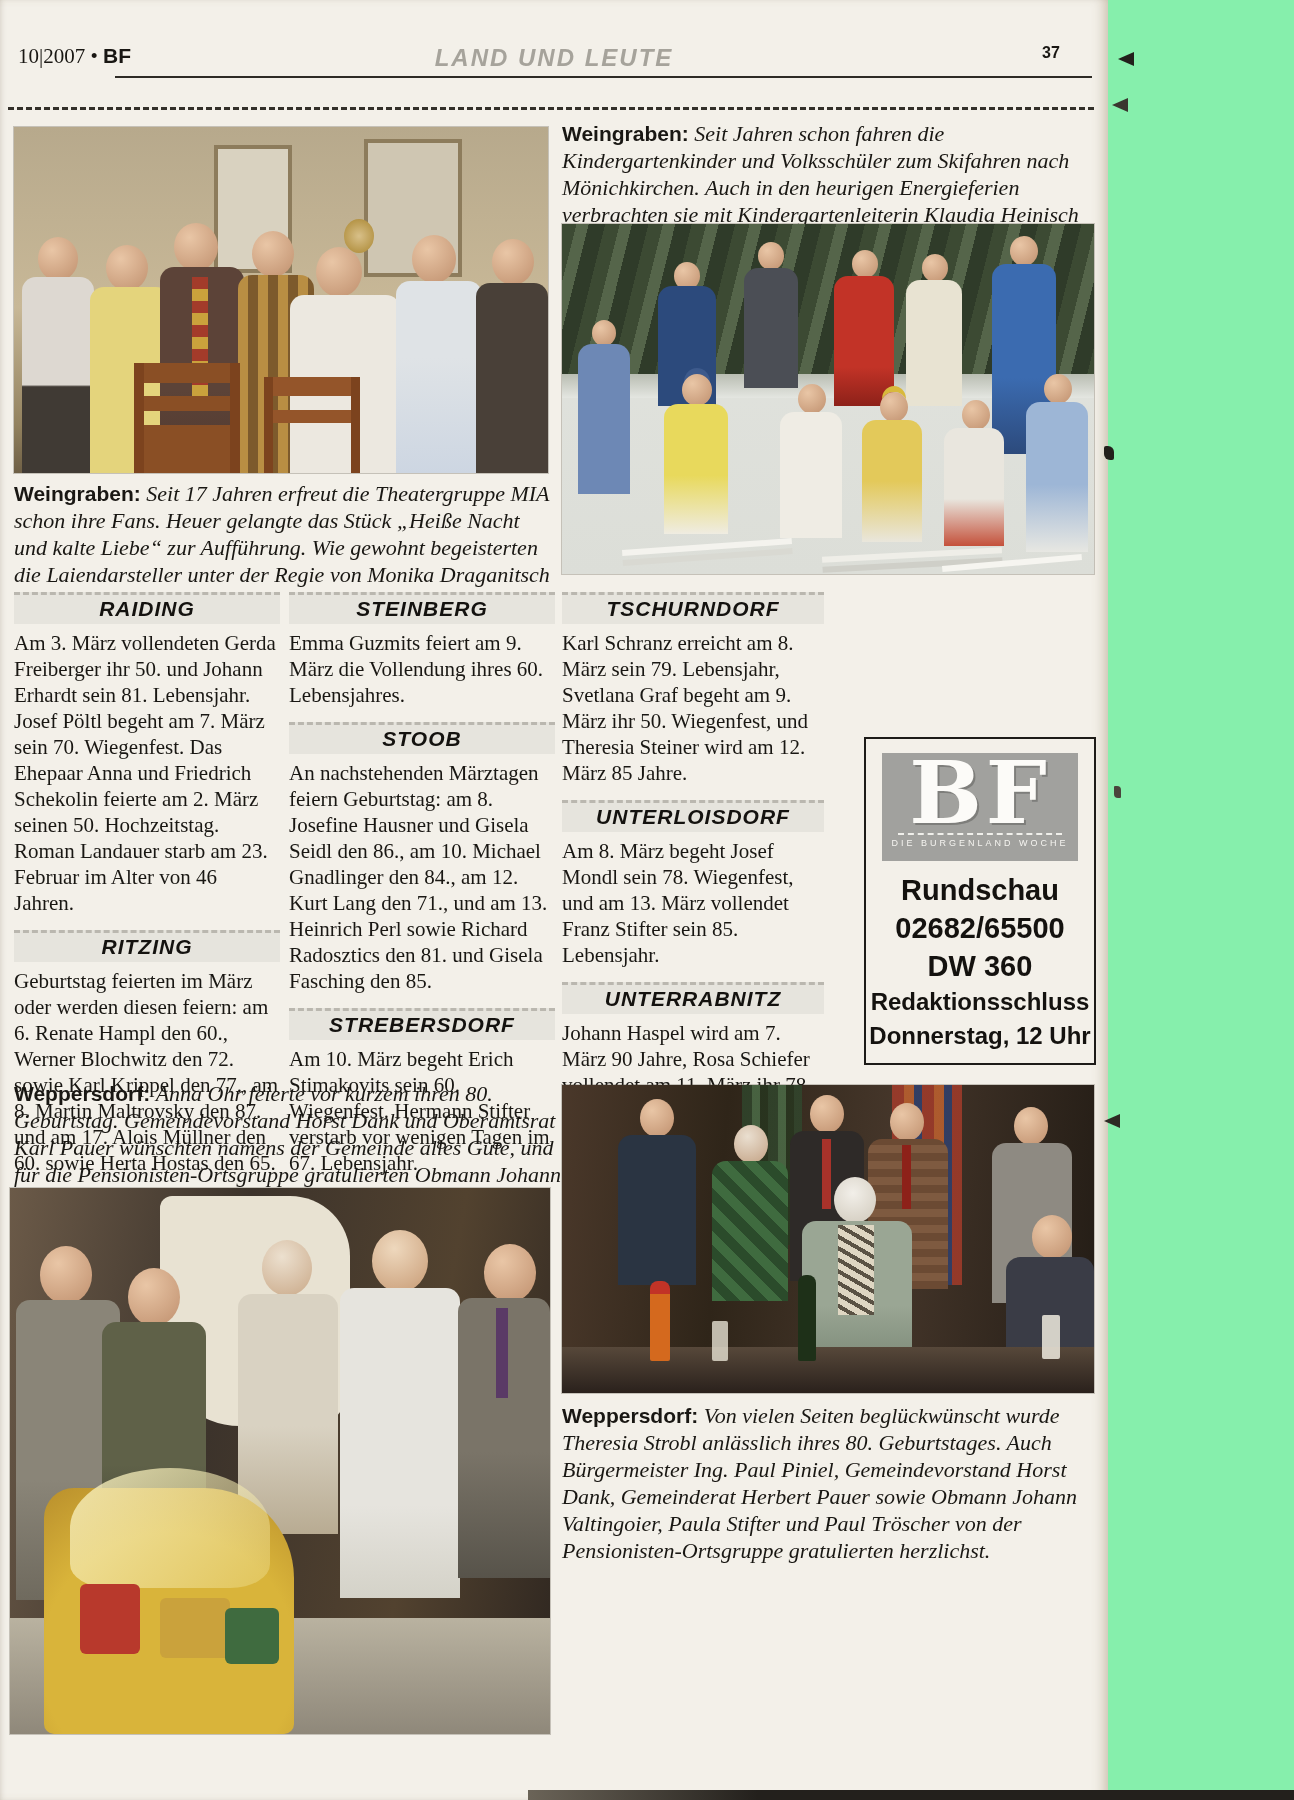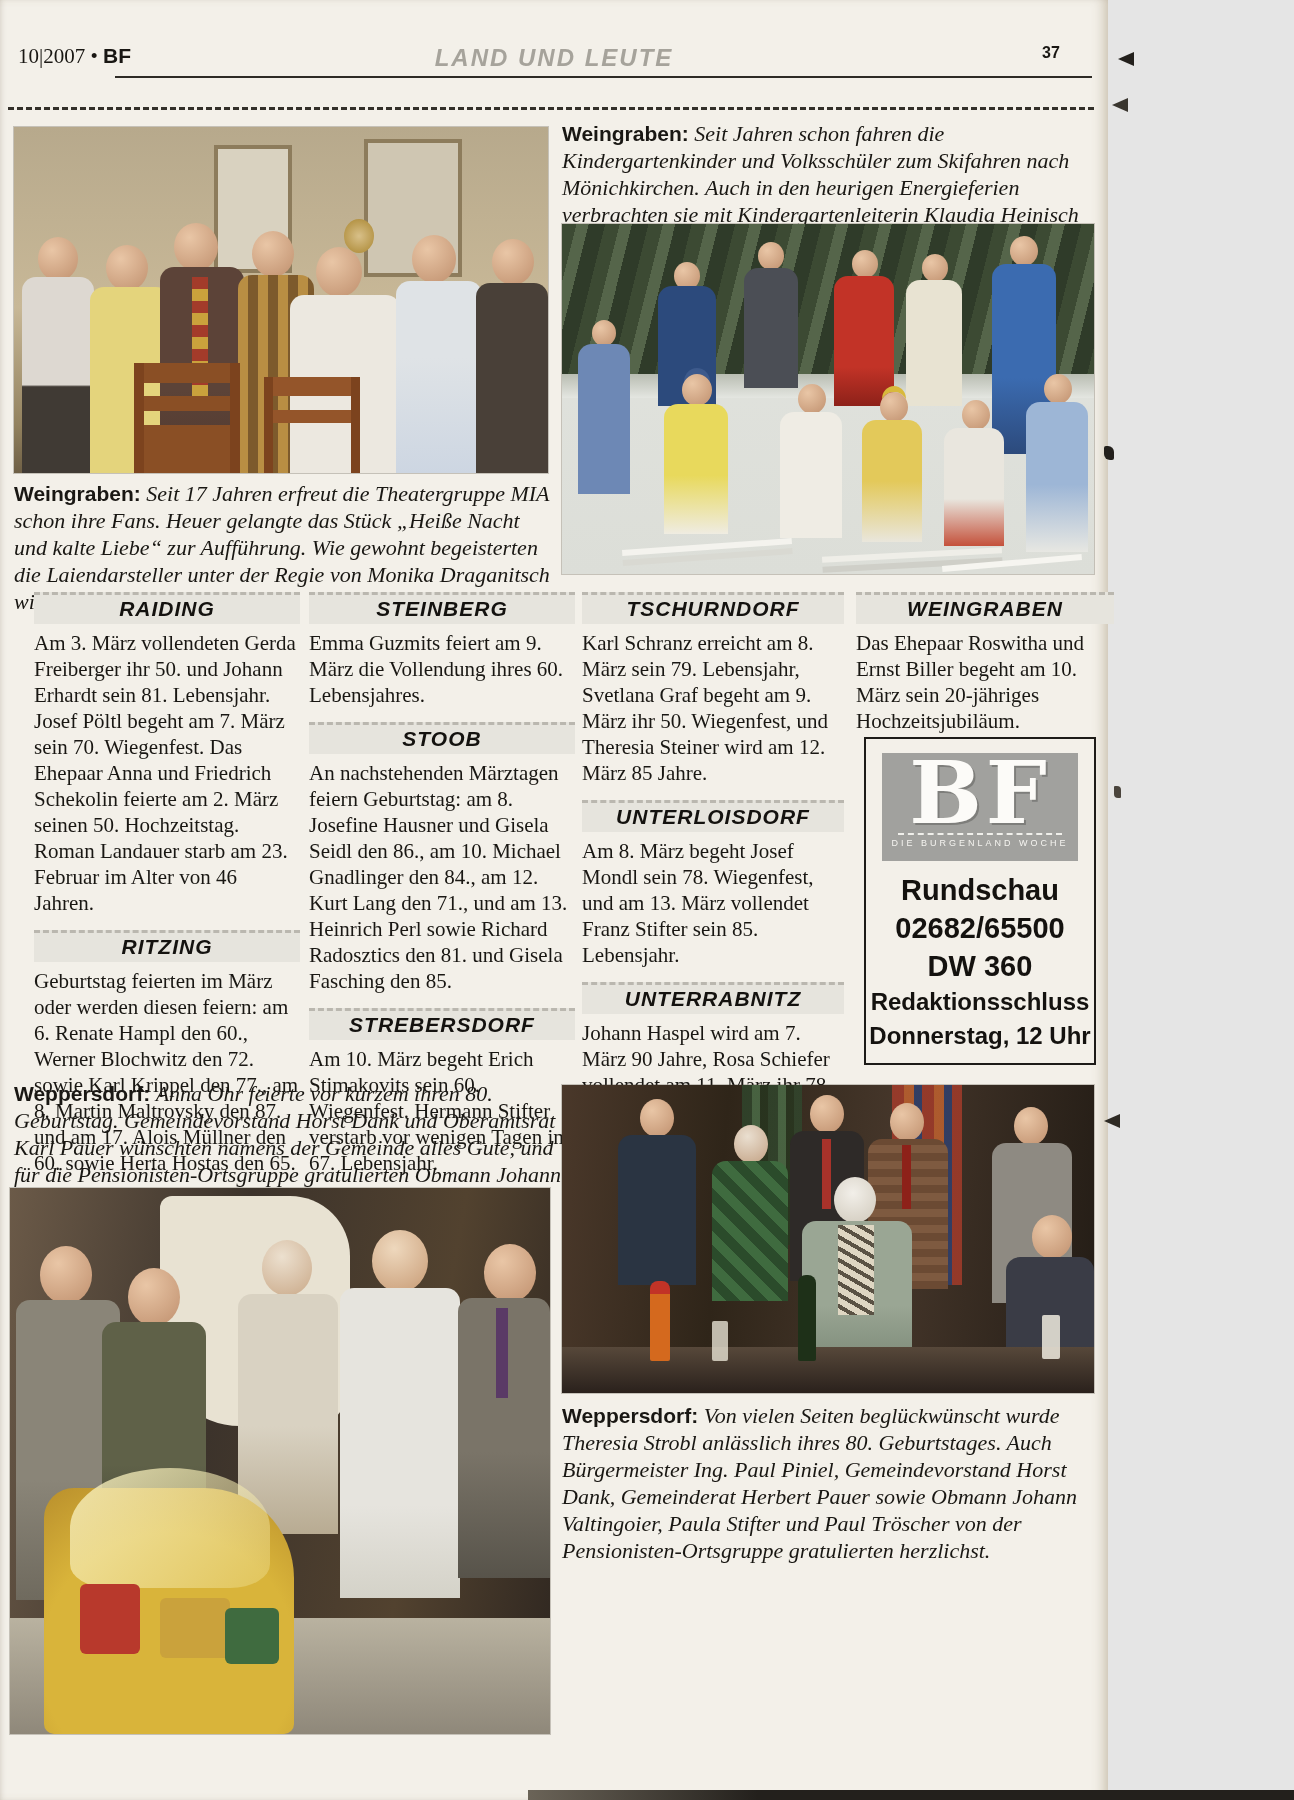--- a/index.html
+++ b/index.html
@@ -1,16 +1,16 @@
 <!DOCTYPE html>
 <html><head>
 <meta charset="utf-8">
 <style>
   html,body{margin:0;padding:0;background:#ffffff;}
-  .page{position:relative;width:1294px;height:1800px;background:#e5e5e5;overflow:hidden;
+  .page{position:relative;width:1294px;height:1800px;background:#86efac;overflow:hidden;
         font-family:"Liberation Serif","DejaVu Serif",serif;color:#191713;}
   .paper{position:absolute;left:0;top:0;width:1108px;height:1800px;background:#f3f0e9;
          box-shadow:inset -10px 0 14px -8px rgba(130,108,74,.45), inset 4px 0 6px -4px rgba(90,80,60,.25);}
   
   .issue{position:absolute;left:18px;top:44px;font-size:21px;}
   .issue .brand{font-family:"Liberation Sans",sans-serif;font-weight:bold;font-size:21px;}
   .section-title{position:absolute;left:0;top:44px;width:1108px;text-align:center;
          font-family:"Liberation Sans",sans-serif;font-weight:bold;font-style:italic;
          font-size:24px;letter-spacing:2px;color:#a6a39b;}
   .page-num{position:absolute;left:1042px;top:44px;font-family:"Liberation Sans",sans-serif;
@@ -22,21 +22,21 @@
   
   .cap{position:absolute;font-size:22px;line-height:27px;margin:0;}
   .cap b{font-family:"Liberation Sans",sans-serif;font-size:21px;font-style:normal;}
   .cap i{font-style:italic;}
   
   .photo{position:absolute;overflow:hidden;box-shadow:0 0 0 1px rgba(60,50,40,.25);}
   .b{position:absolute;display:block;}
   .hd{border-radius:50%;background:radial-gradient(circle at 35% 30%,#e9c6a6,#bf8f6d);}
   .fg{border-radius:14px 14px 0 0;}
   
-  .col{position:absolute;top:592px;margin-left:20px;}
+  .col{position:absolute;top:592px;}
   .sec-h{border-top:3px dashed #bab7af;background:#e6e4dd;margin:0 0 6px 0;padding:2px 0 3px 0;
          text-align:center;font-family:"Liberation Sans",sans-serif;font-weight:bold;font-style:italic;
          font-size:21px;letter-spacing:1px;color:#14120f;}
   .col p{margin:0 0 14px 0;font-size:21px;line-height:26px;}
   
   .adbox{position:absolute;left:864px;top:737px;width:228px;height:324px;border:2px solid #1d1b18;
          background:#f3f0e9;text-align:center;}
   .adlogo{width:196px;height:108px;margin:14px auto 10px auto;background:#a1a19e;overflow:hidden;}
   .adlogo .bf{font-family:"DejaVu Serif",serif;font-weight:bold;font-size:86px;line-height:80px;
          color:#fcfbf8;letter-spacing:4px;text-shadow:2px 2px 0 rgba(60,60,58,.35);}
@@ -145,24 +145,20 @@
 
     <div class="col" style="left:562px;width:262px;">
       <div class="sec-h">TSCHURNDORF</div>
       <p>Karl Schranz erreicht am 8. März sein 79. Lebensjahr, Svetlana Graf begeht am 9. März ihr 50. Wiegenfest, und Theresia Steiner wird am 12. März 85 Jahre.</p>
       <div class="sec-h">UNTERLOISDORF</div>
       <p>Am 8. März begeht Josef Mondl sein 78. Wiegenfest, und am 13. März vollendet Franz Stifter sein 85. Lebensjahr.</p>
       <div class="sec-h">UNTERRABNITZ</div>
       <p>Johann Haspel wird am 7. März 90 Jahre, Rosa Schiefer vollendet am 11. März ihr 78. Lebensjahr, und Maria Strodl begeht am 12. März ihr 71. Wiegenfest.</p>
     </div>
 
-    <div class="col" style="left:836px;width:258px;">
-      <div class="sec-h">WEINGRABEN</div>
-      <p>Das Ehepaar Roswitha und Ernst Biller begeht am 10. März sein 20-jähriges Hochzeitsjubiläum.</p>
-    </div>
 
     <div class="adbox">
       <div class="adlogo">
         <div class="bf">BF</div>
         <div class="dash"></div>
         <div class="tag">DIE BURGENLAND WOCHE</div>
       </div>
       <div class="adline big">Rundschau</div>
       <div class="adline big">02682/65500</div>
       <div class="adline big">DW 360</div>

